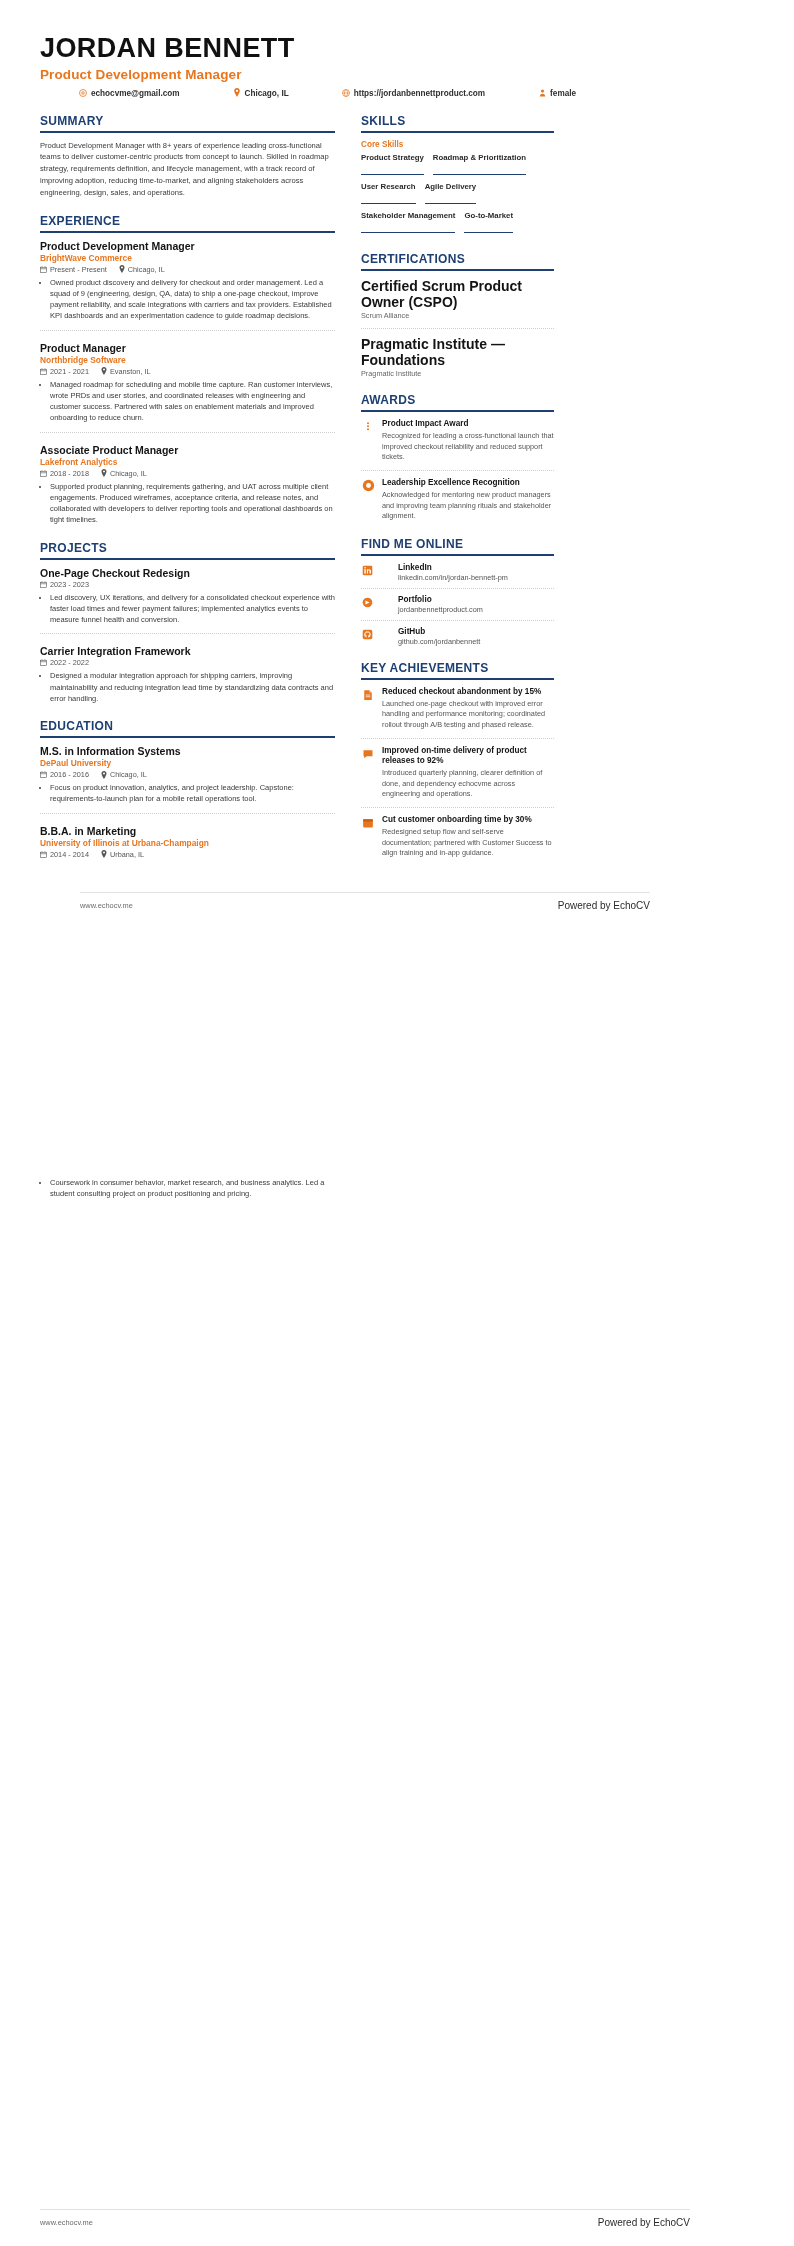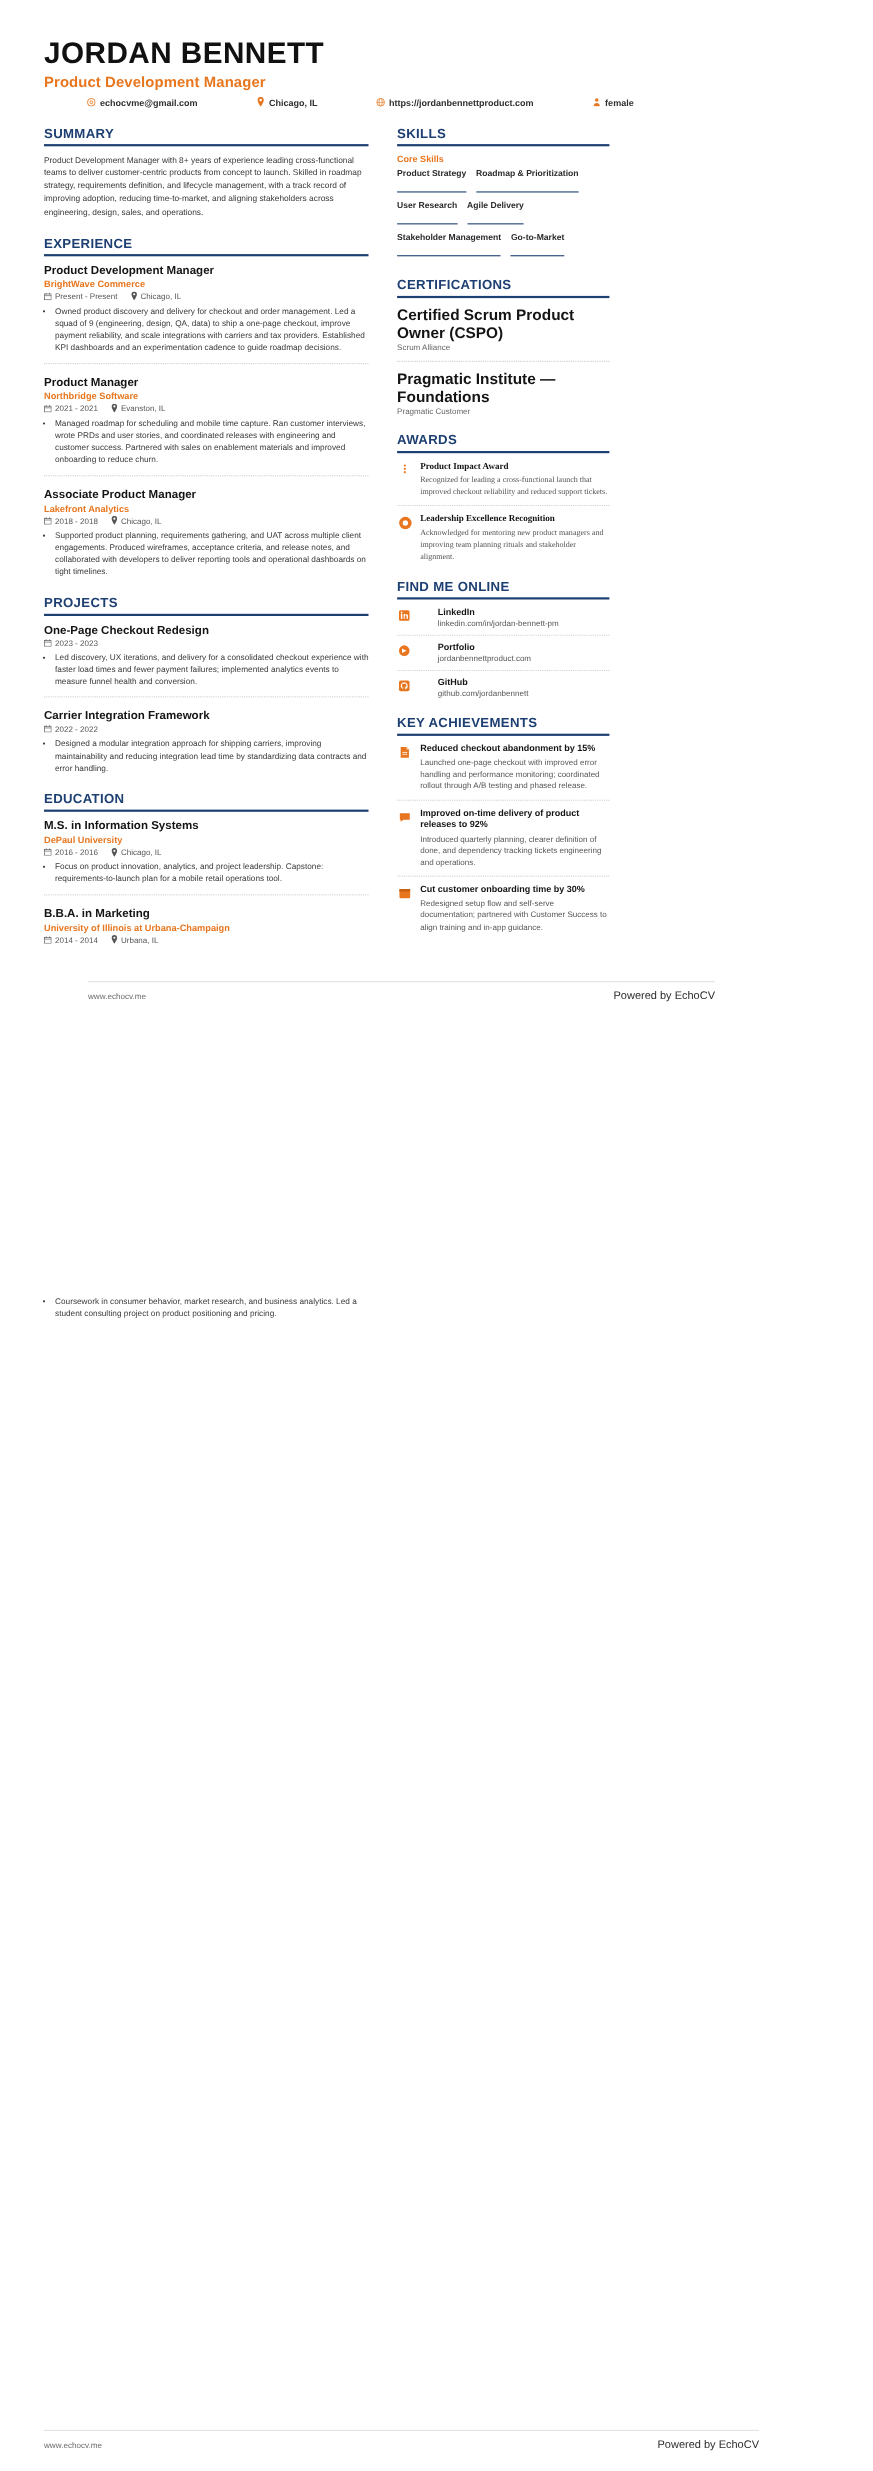--- a/index.html
+++ b/index.html
@@ -189,21 +189,21 @@
   .award-icon {
     flex: 0 0 14px;
     width: 14px;
     height: 14px;
     display: flex;
     align-items: center;
     justify-content: center;
     color: #e8761f;
     margin-top: 1px;
   }
-  .award-body { flex: 1; font-family: Liberation Serif, serif; }
+  .award-body { flex: 1; }
   .award-title {
     font-size: 8.2px;
     font-weight: bold;
     color: #141414;
     line-height: 1.25;
     margin-bottom: 2px;
   }
   .award-desc {
     font-size: 7.3px;
     line-height: 1.45;
@@ -582,21 +582,21 @@
         <div class="sec-title">CERTIFICATIONS</div>
         <div class="sec-rule"></div>
 
         <div class="cert">
           <div class="cert-name">Certified Scrum Product Owner (CSPO)</div>
           <div class="cert-issuer">Scrum Alliance</div>
         </div>
         <div class="cert-sep"></div>
         <div class="cert">
           <div class="cert-name">Pragmatic Institute — Foundations</div>
-          <div class="cert-issuer">Pragmatic Customer</div>
+          <div class="cert-issuer">Pragmatic Institute</div>
         </div>
       </div>
 
       <div class="section">
         <div class="sec-title">AWARDS</div>
         <div class="sec-rule"></div>
 
         <div class="award">
           <div class="award-icon">
             <svg width="12" height="12" viewBox="0 0 16 16">
@@ -694,21 +694,21 @@
         <div class="ach-sep"></div>
 
         <div class="ach">
           <div class="ach-icon">
             <svg width="12" height="12" viewBox="0 0 16 16">
                 <path d="M2 3h12v8H6.5L3 13.5V11H2z" fill="#e8761f"></path>
               </svg>
           </div>
           <div>
             <div class="ach-title">Improved on-time delivery of product releases to 92%</div>
-            <div class="ach-desc">Introduced quarterly planning, clearer definition of done, and dependency tracking tickets engineering and operations.</div>
+            <div class="ach-desc">Introduced quarterly planning, clearer definition of done, and dependency echocvme across engineering and operations.</div>
           </div>
         </div>
         <div class="ach-sep"></div>
 
         <div class="ach">
           <div class="ach-icon">
             <svg width="12" height="12" viewBox="0 0 16 16">
                 <rect x="1.5" y="3" width="13" height="11" rx="1.5" fill="#e8761f"></rect>
                 <rect x="1.5" y="3" width="13" height="3" fill="#c75f12"></rect>
               </svg>

